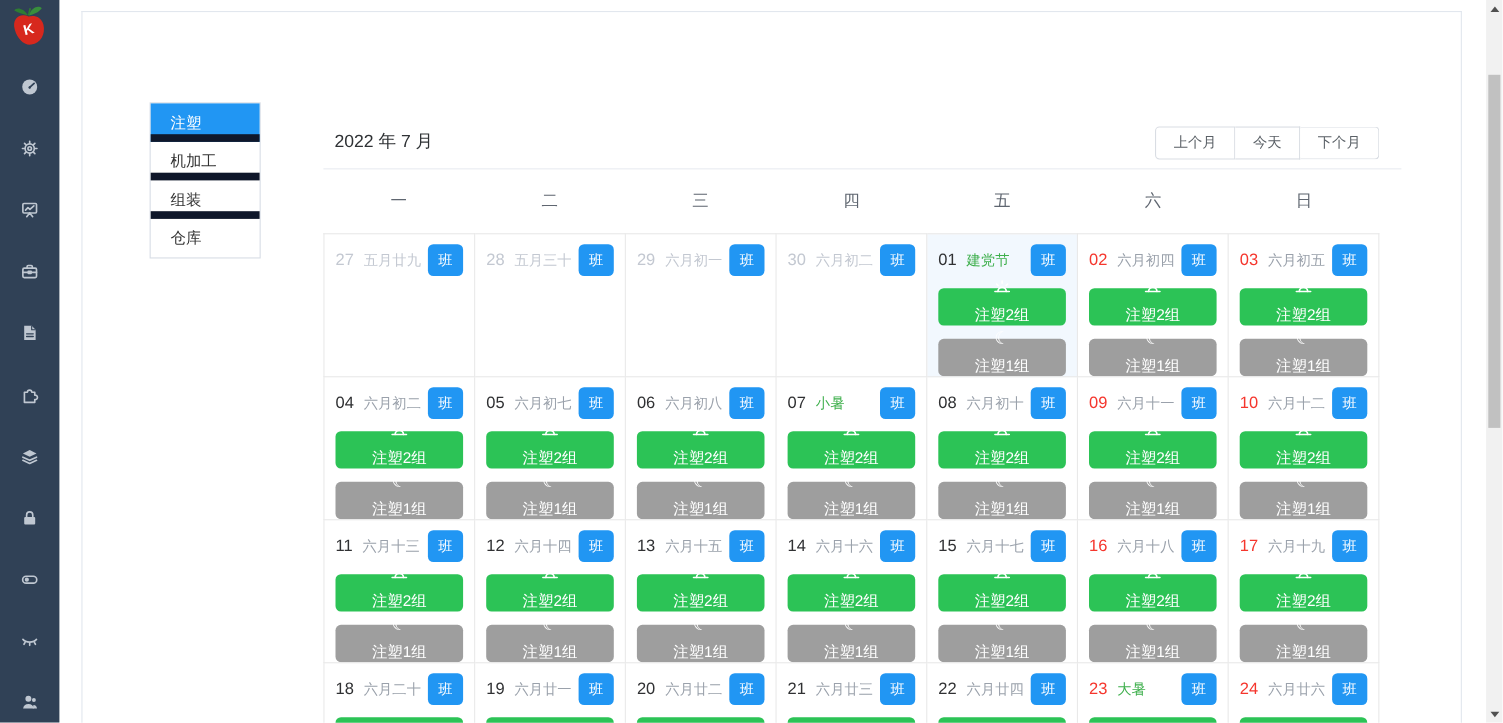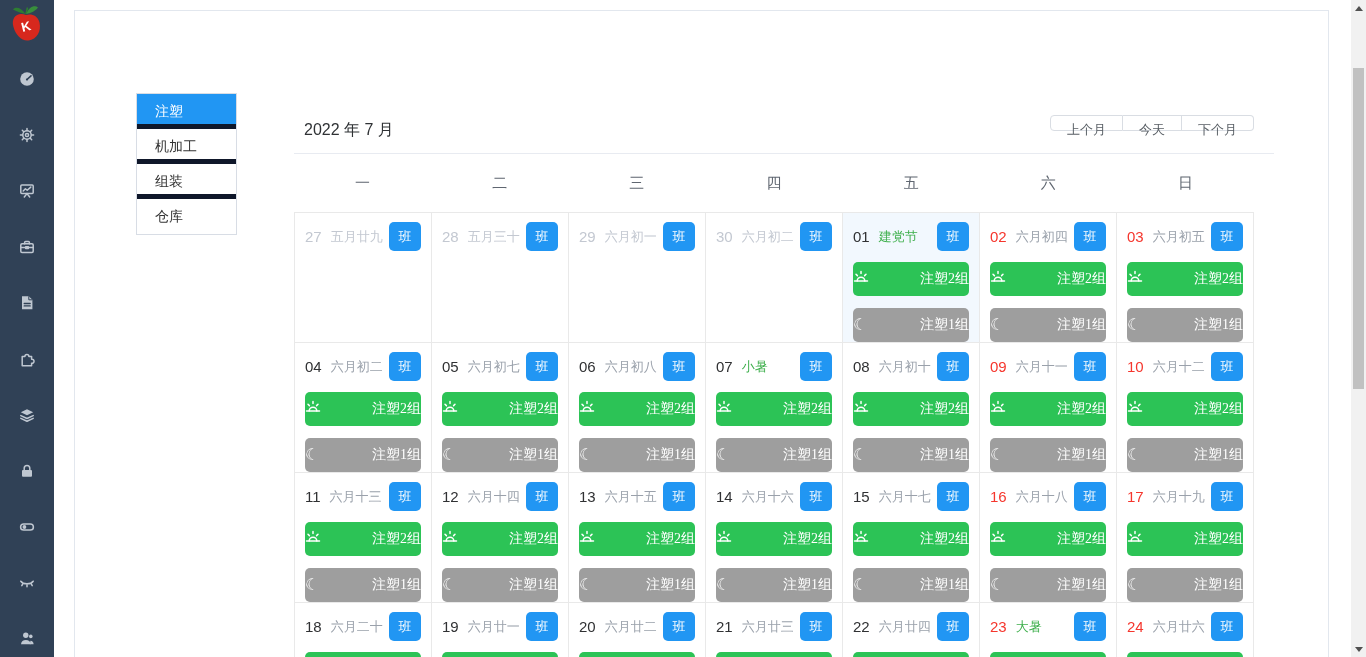--- a/index.html
+++ b/index.html
@@ -24,50 +24,50 @@
   
   .card { position:absolute; left:74px; top:10px; width:1255px; height:720px; background:#fff;
     border:1px solid #e2e7ee; border-bottom:none; }
 
   .tabbar { display:flex; align-items:flex-start; height:40px; background:#f6f8fa; border-bottom:1px solid #e2e7ee; }
   .tab { width:70px; height:40px; line-height:40px; text-align:center; font-size:14px; color:#5f6670; cursor:pointer; }
   .tab.active { background:#fff; color:#409eff; border-right:1px solid #e2e7ee; height:41px; }
 
   
   .cat-menu { position:absolute; left:61px; top:82px; width:101px; background:#fff; border:1px solid #d8dde5; }
-  .cat-item { height:35px; line-height:34px; padding-left:18px; font-size:14px; color:#333; border-bottom:5px solid #0f172a; cursor:pointer; }
+  .cat-item { height:35px; line-height:34px; padding-left:18px; font-size:14px; color:#333; border-bottom:7px solid #0f172a; cursor:pointer; }
   .cat-item:last-child { border-bottom:none; }
   .cat-item.active { background:var(--primary); color:#fff; }
 
   
   .calendar { position:absolute; left:219px; top:95px; width:980px; }
   .cal-header { height:48px; border-bottom:1px solid #e8ebf1; position:relative; }
   .cal-title { position:absolute; left:10px; top:0; line-height:48px; font-size:16px; color:#2f3235; }
   .btn-group { position:absolute; right:20px; top:9px; display:flex; }
-  .nav-btn { height:16px; padding:0 16px; font-size:13px; line-height:28px; color:#5a6066; background:#fff;
+  .nav-btn { height:30px; padding:0 16px; font-size:13px; line-height:28px; color:#5a6066; background:#fff;
     border:1px solid #d9dde3; border-left:none; cursor:pointer; font-family:inherit; }
   .nav-btn:first-child { border-left:1px solid #d9dde3; border-radius:4px 0 0 4px; }
   .nav-btn:last-child { border-radius:0 4px 4px 0; }
 
   .weekdays { display:flex; width:960px; height:58px; }
   .weekday { flex:1; text-align:center; line-height:58px; font-size:15px; color:#5f6670; }
 
   table.grid { width:960px; border-collapse:collapse; table-layout:fixed; }
   td.cell { border:1px solid #e9e9e9; height:128px; vertical-align:top; padding:9px 10px 0; background:#fff; cursor:pointer;margin-top:12px; }
   td.cell.today { background:#f2f8fe; }
   .cell-top { display:flex; align-items:flex-start; }
   .day-num { font-size:15px; color:#303133; line-height:19px; margin-top:5px; }
   .day-num.red { color:var(--weekend); }
   .lunar { flex:1; font-size:13px; color:#9aa1ab; line-height:19px; margin:5px 4px 0 9px; }
   .lunar.green { color:var(--festival); }
   .muted .day-num, .muted .lunar { color:#c3c8d1; }
   .badge { width:32px; height:29px; border-radius:5px; background:var(--primary); color:#fff; font-size:13px;
     display:flex; align-items:center; justify-content:center; flex-shrink:0; cursor:pointer; }
   .shift-btn { width:100%; height:34px; margin-top:11px; border:none; border-radius:5px; color:#fff; font-size:14px;
-    display:flex; align-items:center; justify-content:space-between; gap:7px; cursor:pointer; font-family:Liberation Serif, serif; }
+    display:flex; align-items:center; justify-content:flex-end; gap:7px; cursor:pointer; font-family:Liberation Sans, sans-serif;flex-direction:column; }
   .shift-btn.day { background:var(--dayshift); }
   .shift-btn.night { background:var(--nightshift); margin-top:12px; }
   .moon-glyph { font-size:16px; line-height:1; }
 </style>
 </head>
 <body>
 
 <aside class="sidebar">
   <div class="logo-wrap">
     <svg width="42" height="48" viewBox="0 0 42 48">

